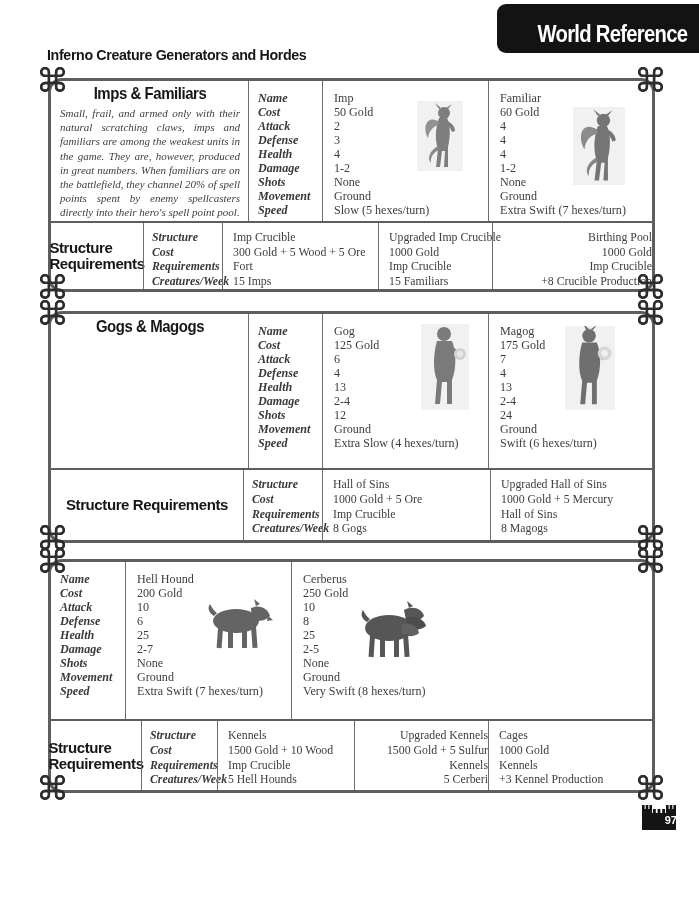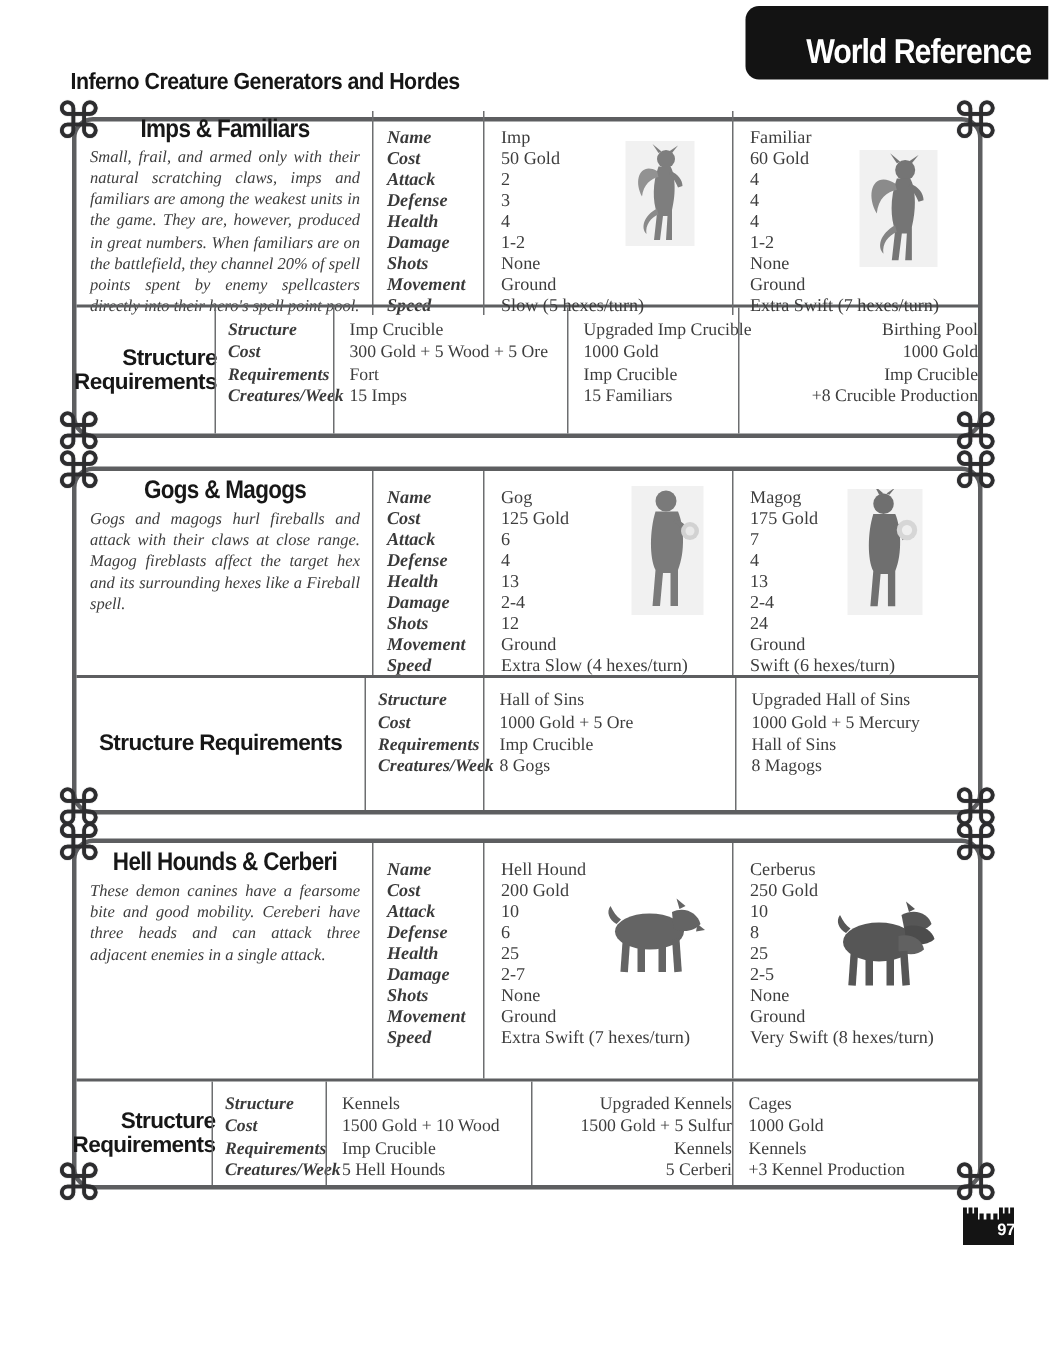--- a/index.html
+++ b/index.html
@@ -24,22 +24,22 @@
   }
   
   .box{
     position:absolute;left:48px;width:607px;box-sizing:border-box;background:#fff;
     border:3px solid #5d5e60;border-radius:14px;display:flex;flex-direction:column;
   }
   #box1{top:78px;height:214px;}
   #box2{top:311px;height:232px;}
   #box3{top:559px;height:234px;}
   .main-row{display:flex;}
-  #box1 .main-row{height:122px;align-items:center;}
-  #box2 .main-row{height:136px;}
+  #box1 .main-row{height:140px;}
+  #box2 .main-row{height:154px;}
   #box3 .main-row{height:157px;}
   .struct-row{display:flex;flex:1;border-top:2px solid #5d5e60;}
   .cell{box-sizing:border-box;}
   .cell + .cell{border-left:1.5px solid #6d6e70;}
   
   .desc-cell{width:197px;padding:3px 8px 0 9px;}
   .section-title{
     text-align:center;color:#171717;font-family:"Liberation Sans",sans-serif;
     font-weight:bold;font-size:17px;letter-spacing:-0.5px;transform:scaleX(0.88);
     transform-origin:center;white-space:nowrap;margin-bottom:2px;
@@ -49,21 +49,21 @@
   .labels-cell{width:74px;padding:10px 0 0 9px;}
   .labels-cell .stat-line{font-style:italic;font-weight:bold;color:#3a3a3a;}
   .stat-line{height:14px;font-size:12.1px;line-height:14px;white-space:nowrap;}
   .creature-cell{position:relative;padding:10px 0 0 11px;}
   .c1{width:166px;}
   .c2{flex:1;}
   .creature-img{position:absolute;}
   .img-bg{background:#f1f1f1;}
   
   .struct-header{
-    display:flex;align-items:center;justify-content:center;text-align:right;
+    display:flex;align-items:center;justify-content:center;text-align:left;
     color:#171717;font-family:"Liberation Sans",sans-serif;font-weight:bold;
     font-size:15px;line-height:16px;letter-spacing:-0.4px;padding:0 4px;
   }
   .struct-labels{padding:7px 0 0 8px;}
   .struct-labels .s-line{font-style:italic;font-weight:bold;color:#3a3a3a;}
   .s-line{height:14.8px;font-size:11.8px;line-height:14.8px;white-space:nowrap;}
   .struct-val{padding:7px 0 0 10px;}
   
   .corner{
     position:absolute;font-family:"DejaVu Sans",sans-serif;font-size:33px;line-height:1;
@@ -188,21 +188,20 @@
 </div>
 
 <div class="box" id="box2">
   <span class="corner tl">⌘</span>
   <span class="corner tr">⌘</span>
   <span class="corner bl">⌘</span>
   <span class="corner br">⌘</span>
   <div class="main-row">
     <div class="cell desc-cell">
       <div class="section-title">Gogs &amp; Magogs</div>
-      <div class="desc-text">Gogs and magogs hurl fireballs and attack with their claws at close range. Magog fireblasts affect the target hex and its surrounding hexes like a Fireball spell.</div>
     </div>
     <div class="cell labels-cell">
       <div class="stat-line">Name</div>
       <div class="stat-line">Cost</div>
       <div class="stat-line">Attack</div>
       <div class="stat-line">Defense</div>
       <div class="stat-line">Health</div>
       <div class="stat-line">Damage</div>
       <div class="stat-line">Shots</div>
       <div class="stat-line">Movement</div>
@@ -277,24 +276,20 @@
     </div>
   </div>
 </div>
 
 <div class="box" id="box3">
   <span class="corner tl">⌘</span>
   <span class="corner tr">⌘</span>
   <span class="corner bl">⌘</span>
   <span class="corner br">⌘</span>
   <div class="main-row">
-    <div class="cell desc-cell">
-      <div class="section-title">Hell Hounds &amp; Cerberi</div>
-      <div class="desc-text">These demon canines have a fearsome bite and good mobility. Cereberi have three heads and can attack three adjacent enemies in a single attack.</div>
-    </div>
     <div class="cell labels-cell">
       <div class="stat-line">Name</div>
       <div class="stat-line">Cost</div>
       <div class="stat-line">Attack</div>
       <div class="stat-line">Defense</div>
       <div class="stat-line">Health</div>
       <div class="stat-line">Damage</div>
       <div class="stat-line">Shots</div>
       <div class="stat-line">Movement</div>
       <div class="stat-line">Speed</div>

